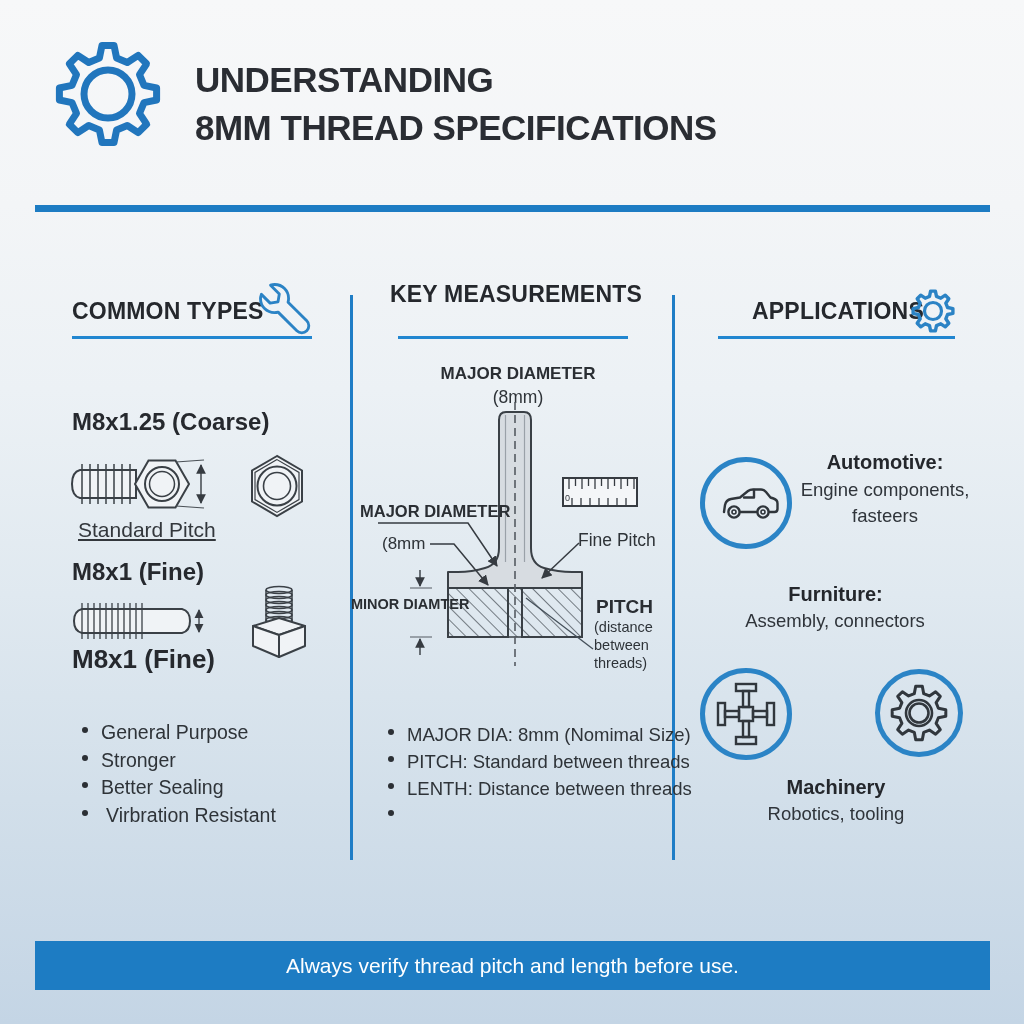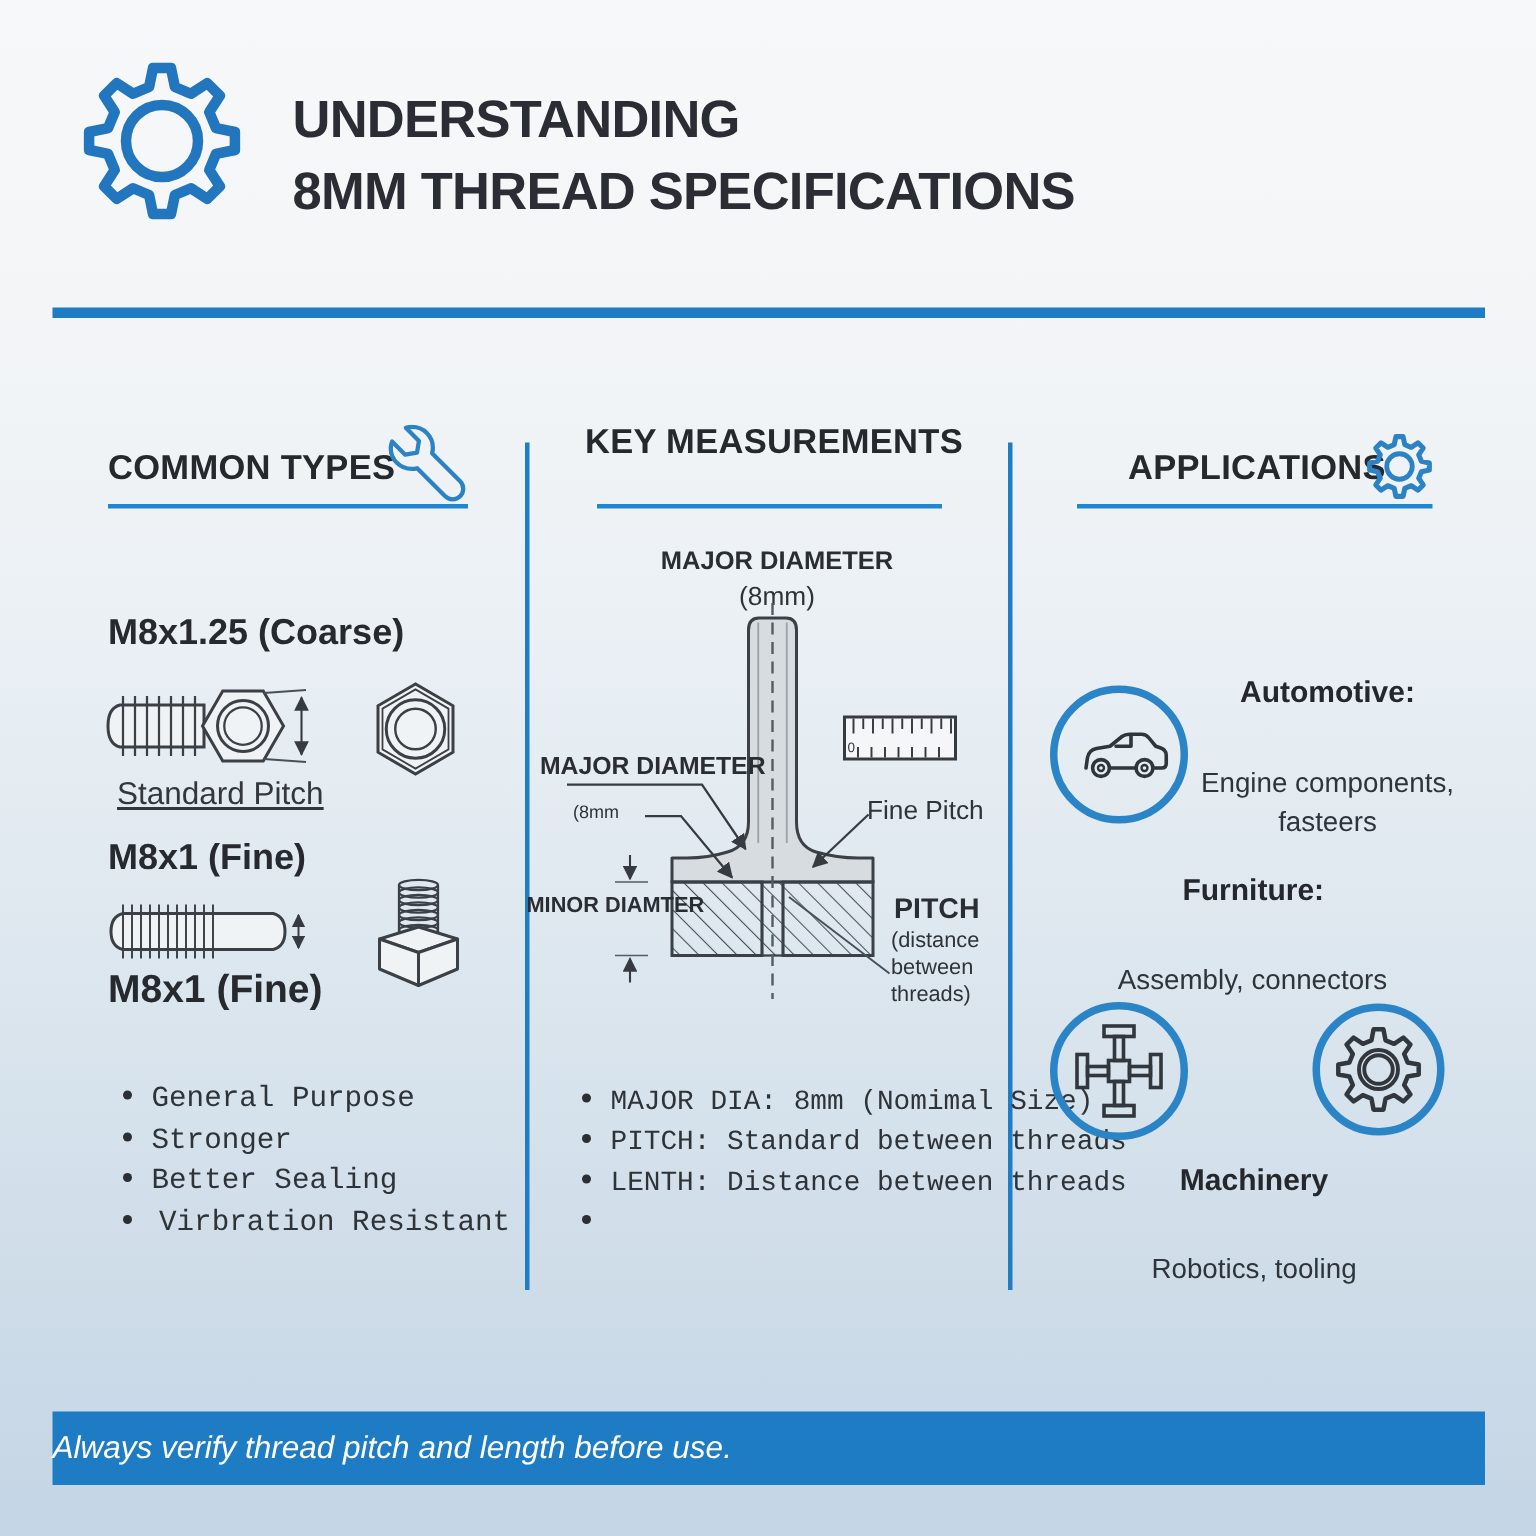--- a/index.html
+++ b/index.html
@@ -10,31 +10,31 @@
     background:linear-gradient(180deg,#f7f8f9 0%,#f3f5f7 20%,#ecf1f5 38%,#e0e9f0 58%,#d2dfea 78%,#c4d5e5 100%);
   }
   .abs { position:absolute; }
   .title { font-size:35px; font-weight:800; letter-spacing:-0.5px; line-height:48px; color:#2a2d33; }
   .hrule { background:#1d7cc3; }
   .vrule { background:#1f7dc6; width:3px; }
   .col-head { font-size:23px; font-weight:800; letter-spacing:0.2px; color:#25282d; white-space:nowrap; }
   .underline { height:3px; background:#2186d0; }
   .type-label { font-size:24px; font-weight:700; color:#26292e; white-space:nowrap; }
   .caption { font-size:21px; color:#33373c; white-space:nowrap; }
-  .bullets { display:flex; flex-direction:column;font-family:Liberation Mono, monospace; }
+  .bullets { display:flex; flex-direction:column; }
   .bullet-row { display:flex; align-items:flex-start; }
   .dot { width:6px; height:6px; border-radius:50%; background:#2b2f34; margin-top:8px; margin-right:13px; flex:0 0 auto; }
   .b-left { font-size:19.5px; color:#2e3338; line-height:27.5px; white-space:nowrap; }
   .b-mid  { font-size:18.5px; color:#2e3338; line-height:27px;  white-space:nowrap; }
   .dlabel-b { font-weight:700; color:#2a2e33; white-space:nowrap; }
   .dlabel-r { color:#2e3338; white-space:nowrap; }
   .centered { text-align:center; }
   .app-title { font-size:20px; font-weight:700; color:#24272c; }
-  .app-desc  { font-size:18.5px; color:#2f343a;margin-top:32px; }
-  .footer-bar { background:#1d7cc3; color:#ffffff; font-size:21px; line-height:49px; text-align:left;font-style:italic; }
+  .app-desc  { font-size:18.5px; color:#2f343a; }
+  .footer-bar { background:#1d7cc3; color:#ffffff; font-size:21px; line-height:49px; text-align:center; }
   svg { display:block; }
 </style>
 </head>
 <body>
 
 <div class="stage">
 
   <svg class="abs" style="left:52px; top:38px;" width="112" height="112" viewBox="0 0 112 112">
       <path d="M47.4,20.0L50.0,7.4L62.0,7.4L64.6,20.0L75.3,24.5L86.2,17.4L94.6,25.8L87.5,36.7L92.0,47.4L104.6,50.0L104.6,62.0L92.0,64.6L87.5,75.3L94.6,86.2L86.2,94.6L75.3,87.5L64.6,92.0L62.0,104.6L50.0,104.6L47.4,92.0L36.7,87.5L25.8,94.6L17.4,86.2L24.5,75.3L20.0,64.6L7.4,62.0L7.4,50.0L20.0,47.4L24.5,36.7L17.4,25.8L25.8,17.4L36.7,24.5Z" fill="none" stroke="#2176bd" stroke-width="7" stroke-linejoin="round"></path>
       <circle cx="56" cy="56" r="24" fill="none" stroke="#2176bd" stroke-width="7"></circle>
@@ -208,21 +208,21 @@
           <line x1="241" y1="103" x2="241" y2="96"></line>
         <line x1="250" y1="103" x2="250" y2="96"></line>
           <line x1="259" y1="103" x2="259" y2="96"></line>
         <line x1="268" y1="103" x2="268" y2="96"></line>
       </g>
       <text x="207" y="99" font-size="9" fill="#363b41" font-family="Liberation Sans, sans-serif">0</text>
     </g>
   </svg>
 
   <div class="abs dlabel-b" style="left:360px; top:502px; font-size:16.5px;">MAJOR DIAMETER</div>
-  <div class="abs dlabel-r" style="left:382px; top:534px; font-size:12px;">(8mm</div>
+  <div class="abs dlabel-r" style="left:382px; top:534px; font-size:17px;">(8mm</div>
   <div class="abs dlabel-b" style="left:351px; top:596px; font-size:14.5px;">MINOR DIAMTER</div>
   <div class="abs dlabel-r" style="left:578px; top:530px; font-size:17.5px;">Fine Pitch</div>
   <div class="abs dlabel-b" style="left:596px; top:596px; font-size:19px;">PITCH</div>
   <div class="abs" style="left:594px; top:618px; width:84px; font-size:14.5px; line-height:1.25; color:#2e3338;">(distance between threads)</div>
 
   <div class="abs bullets" style="left:388px; top:721px;">
     <div class="bullet-row">
         <span class="dot"></span>
         <span class="b-mid">MAJOR DIA: 8mm (Nomimal Size)</span>
       </div>

